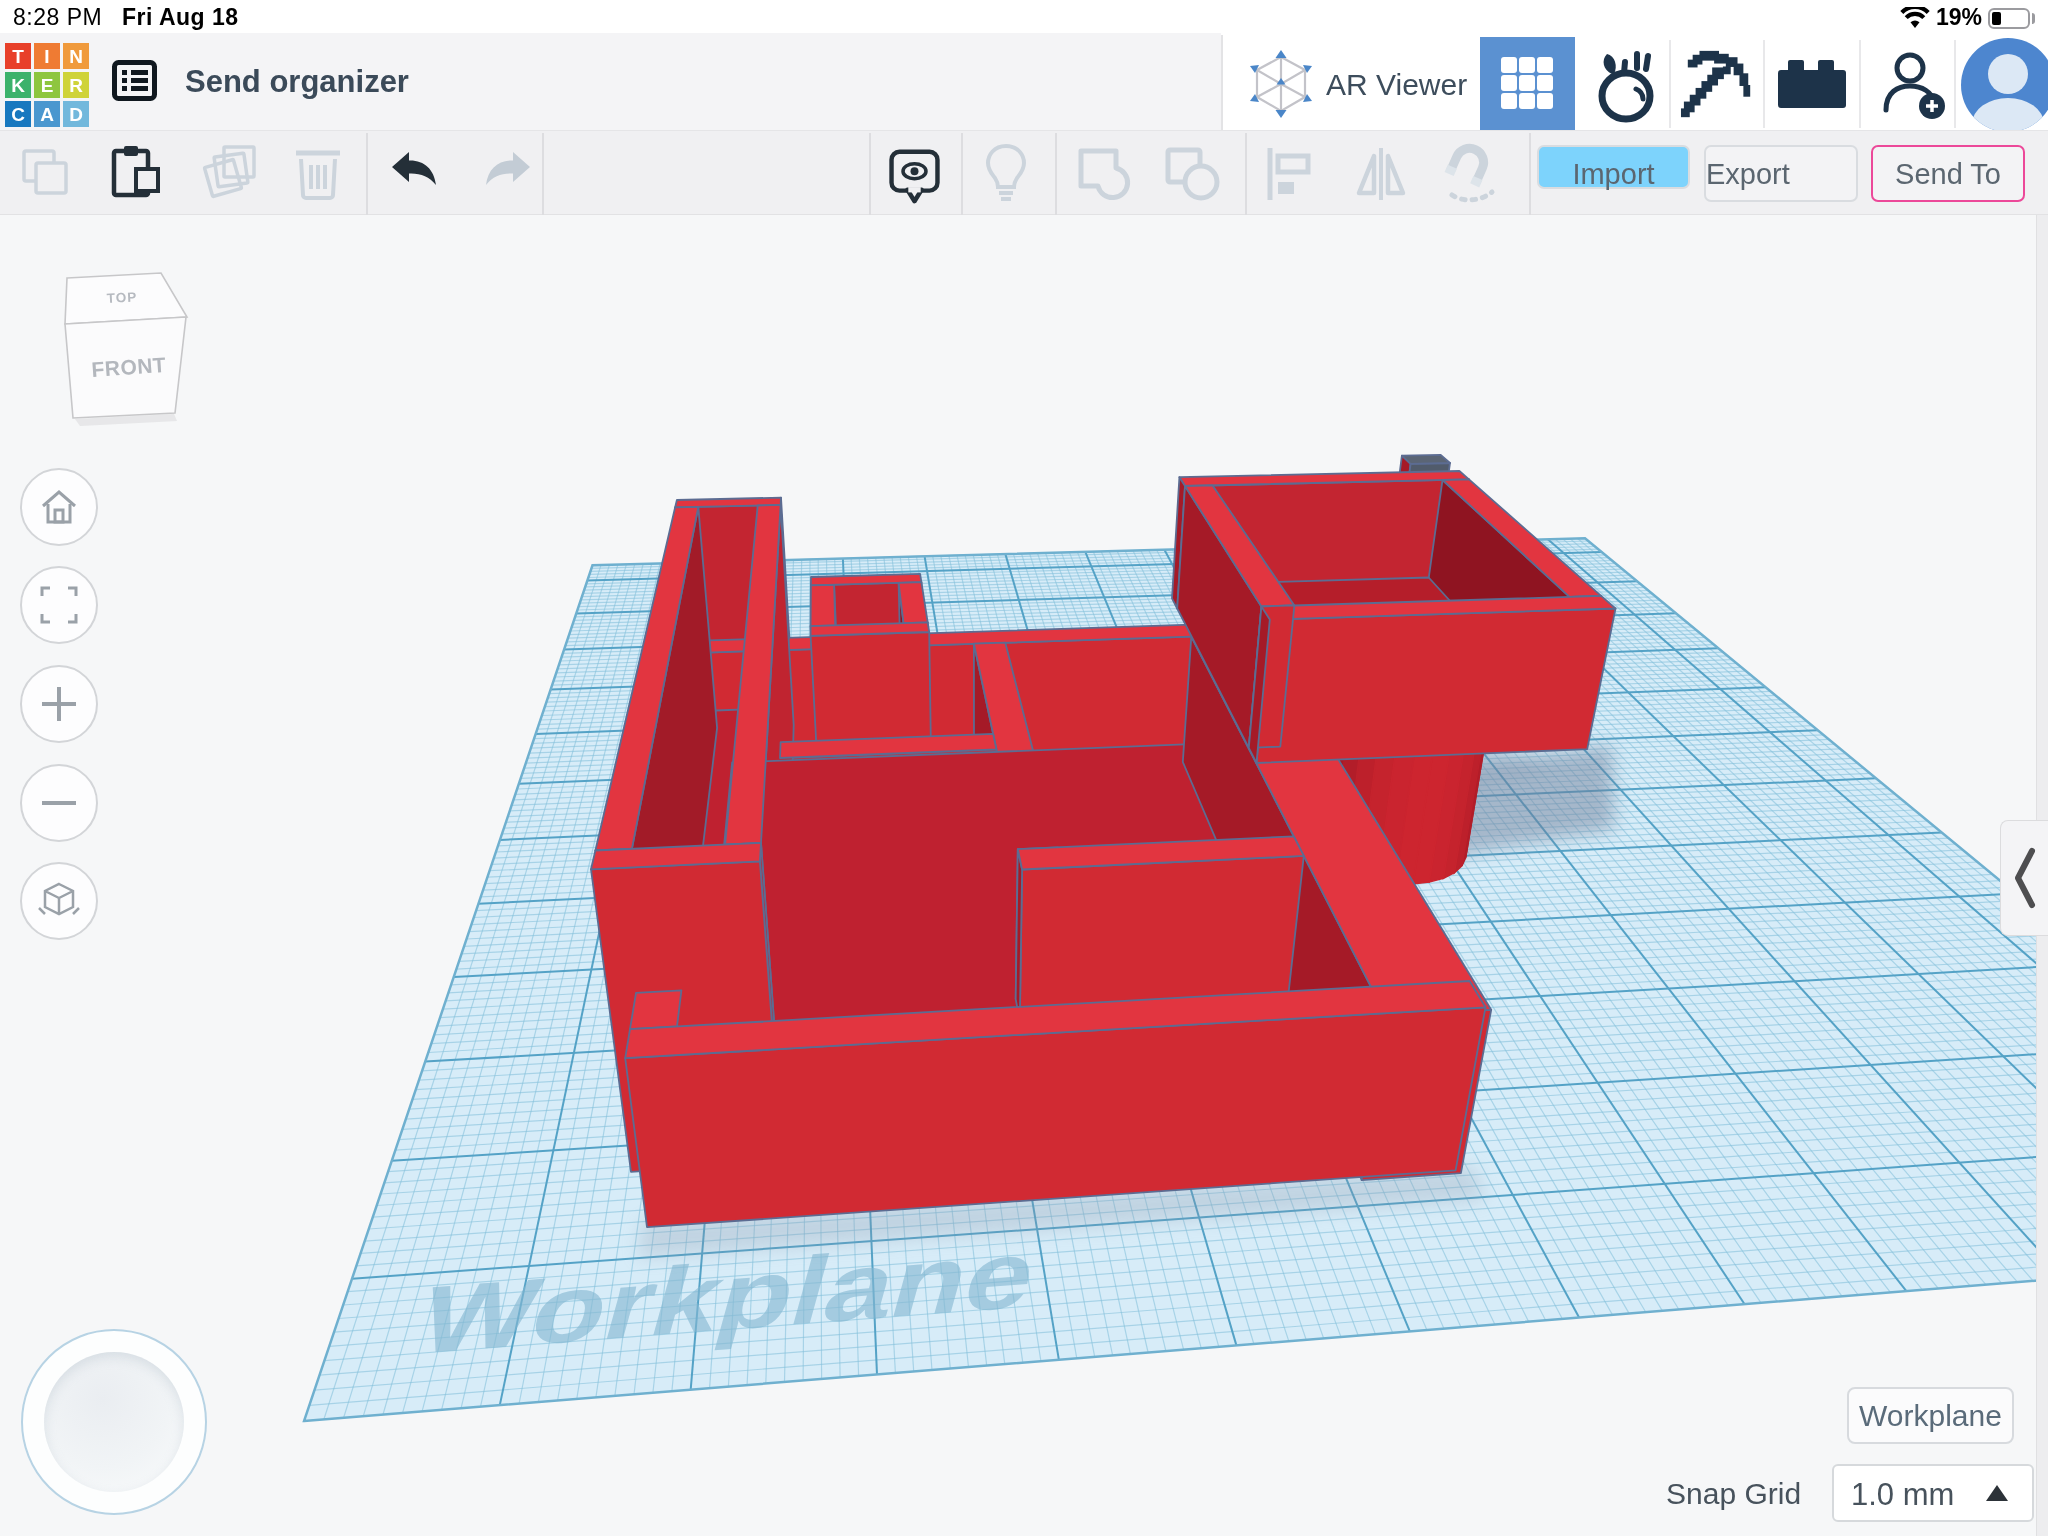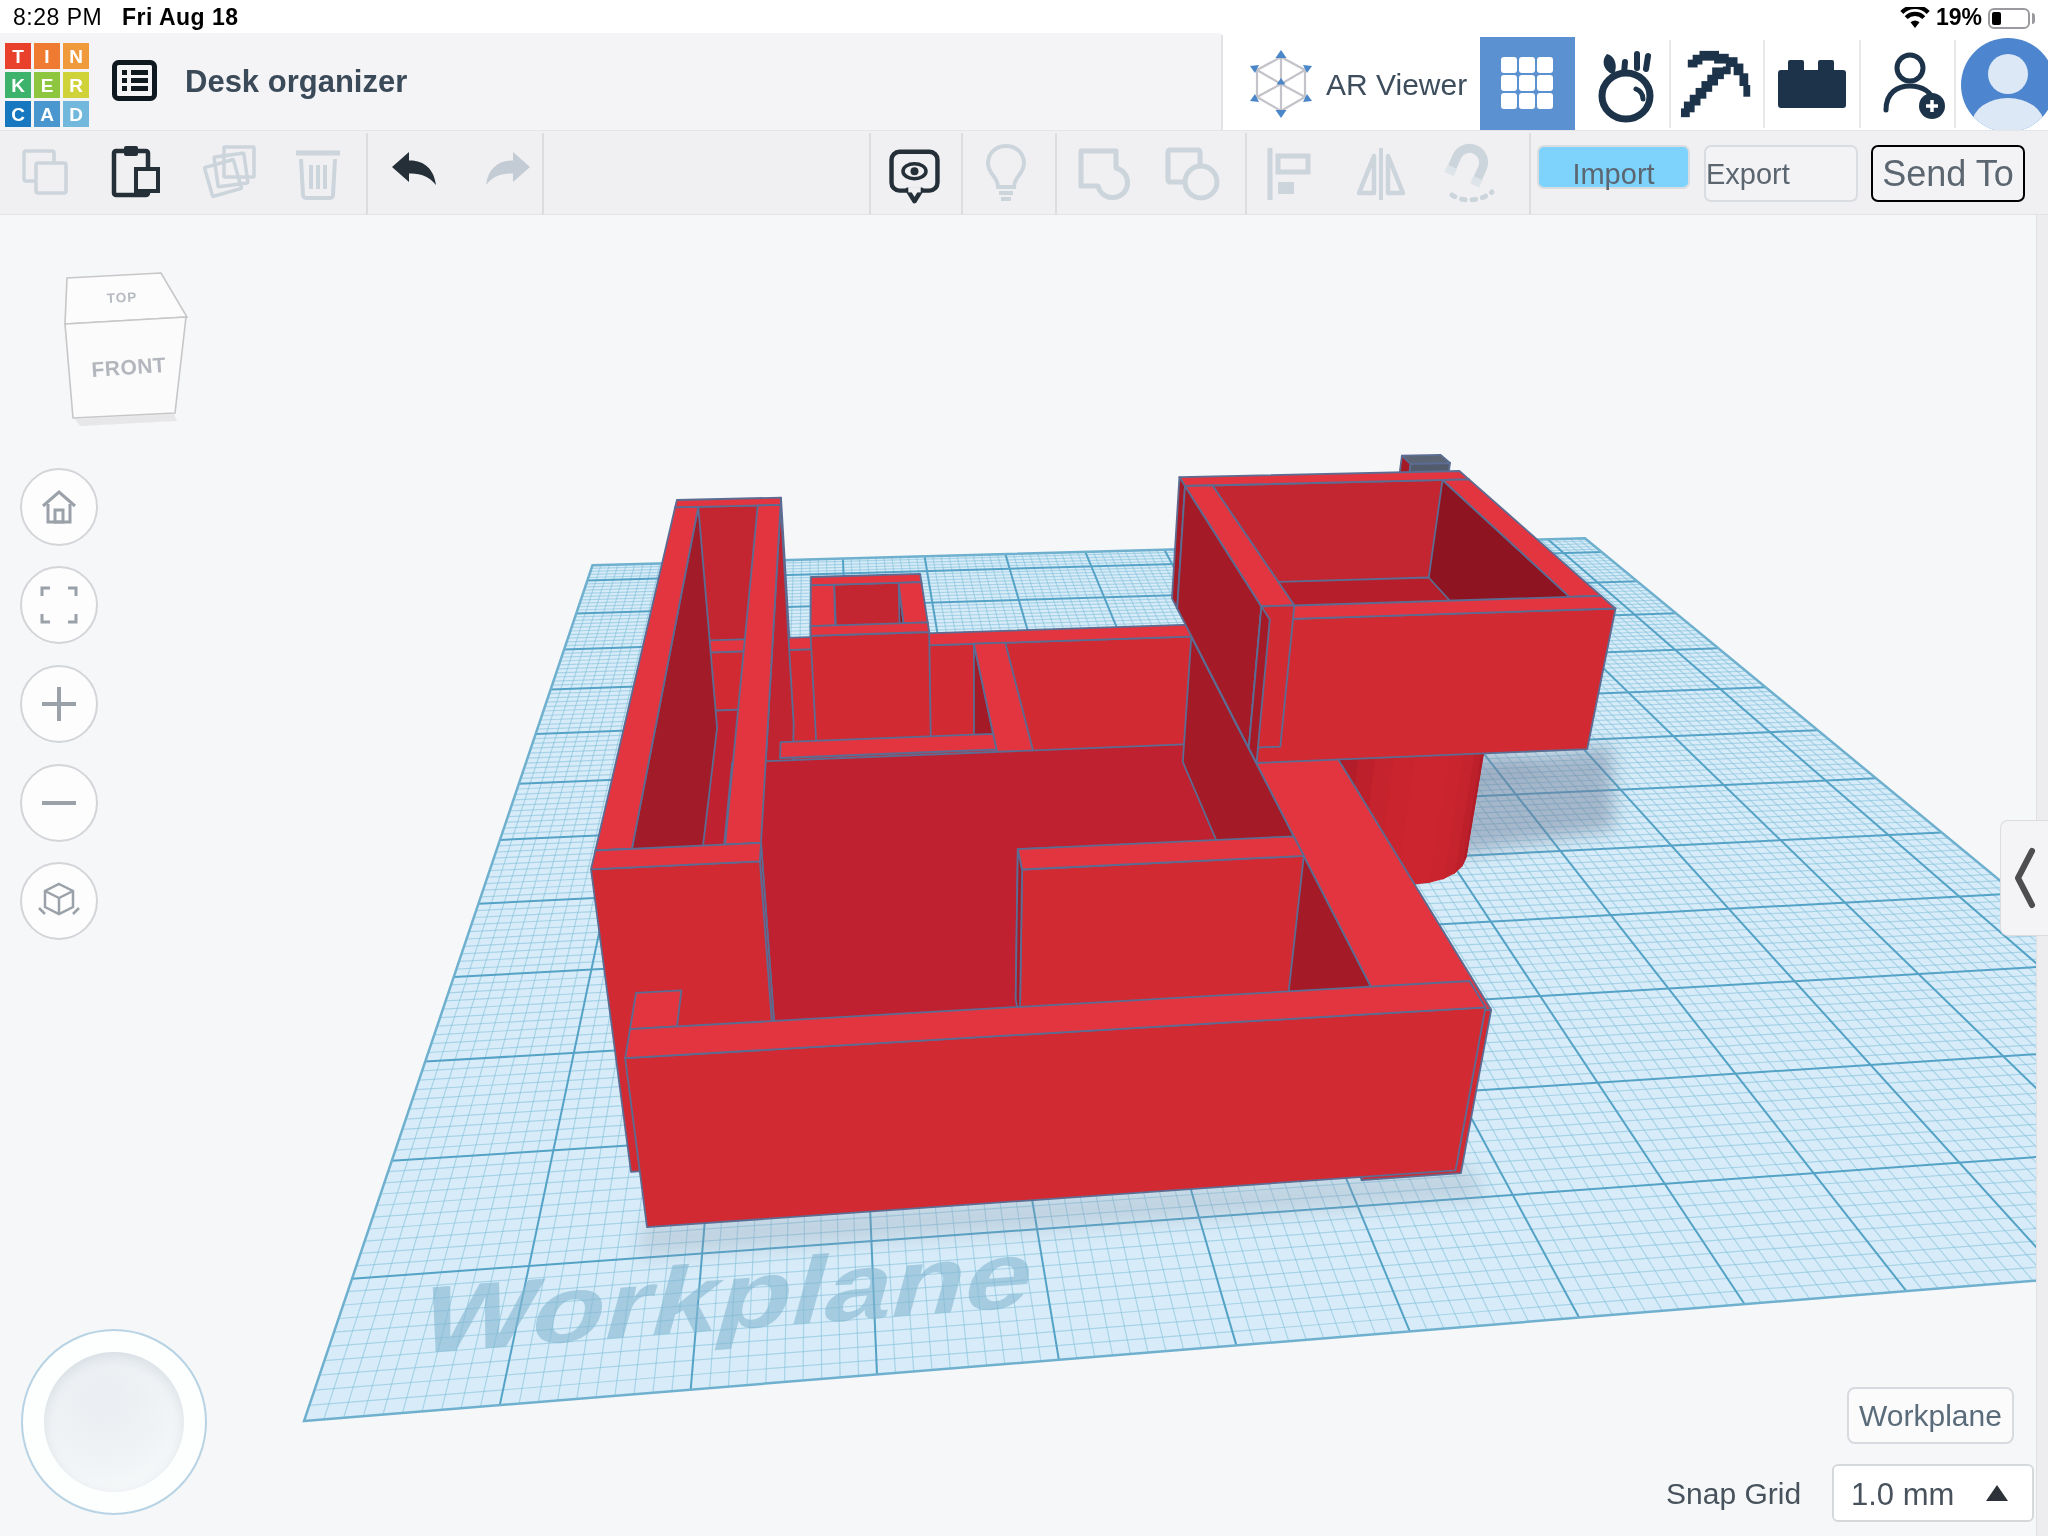--- a/index.html
+++ b/index.html
@@ -380,21 +380,21 @@
 
 <svg class="abs" style="left:112px;top:60px" width="45" height="41" viewBox="0 0 45 41">
  <rect x="2.5" y="2.5" width="40" height="36" rx="4" fill="none" stroke="#10181f" stroke-width="5"></rect>
  <rect x="10" y="10" width="5" height="5" fill="#10181f"></rect>
     <rect x="19" y="10" width="17" height="5" fill="#10181f"></rect>
  <rect x="10" y="18" width="5" height="5" fill="#10181f"></rect>
     <rect x="19" y="18" width="17" height="5" fill="#10181f"></rect>
  <rect x="10" y="26" width="5" height="5" fill="#10181f"></rect>
     <rect x="19" y="26" width="17" height="5" fill="#10181f"></rect>
 </svg>
-<div class="abs" style="left:185px;top:64px;font-size:31px;font-weight:bold;color:#3b4a59">Desk organizer</div>
+<div class="abs" style="left:185px;top:64px;font-size:31px;font-weight:bold;color:#3b4a59">Send organizer</div>
 
 <svg class="abs" style="left:1248px;top:50px" width="66" height="68" viewBox="0 0 66 68">
  <g stroke="#c3c3c9" stroke-width="2.2" fill="none">
   <path d="M33 7 L57 20 L57 47 L33 61 L9 47 L9 20 Z"></path>
   <path d="M33 7 L33 34 M33 34 L57 47 M33 34 L9 47 M9 20 L33 34 L57 20 M33 61 L33 34"></path>
  </g>
  <g fill="#4a86c8">
   <path d="M33 0 l5.5 8 h-11 Z"></path>
       <path d="M33 68 l5.5 -8 h-11 Z"></path>
   <path d="M2 16 l9 -1 -4 8 Z"></path>
@@ -561,21 +561,21 @@
  <g transform="rotate(24 30 26)">
   <path d="M16 38 L16 22 A14 14 0 0 1 44 22 L44 38" fill="none" stroke="#ccd4dc" stroke-width="9"></path>
   <rect x="11" y="33" width="10" height="8" fill="#dde4ea"></rect>
       <rect x="39" y="33" width="10" height="8" fill="#dde4ea"></rect>
  </g>
  <path d="M14 55 C24 62 42 62 54 52" fill="none" stroke="#ccd4dc" stroke-width="5" stroke-dasharray="3.5 7" stroke-linecap="round"></path>
 </svg>
 
 <div class="abs" style="left:1537px;top:145px;width:153px;height:44px;background:#7dd3fc;border:2px solid #d9dce0;border-radius:7px;text-align:center;line-height:54px;font-size:29px;color:#5b6670">Import</div>
 <div class="abs" style="left:1704px;top:145px;width:154px;height:57px;background:#f3f3f5;border:2px solid #d9dce0;border-radius:7px;text-align:left;line-height:54px;font-size:29px;color:#5b6670">Export</div>
-<div class="abs" style="left:1871px;top:145px;width:154px;height:57px;background:#f3f3f5;border:2px solid #000000;border-radius:7px;text-align:center;line-height:54px;font-size:36px;color:#5b6670">Send To</div>
+<div class="abs" style="left:1871px;top:145px;width:154px;height:57px;background:#f3f3f5;border:2px solid #ec4899;border-radius:7px;text-align:center;line-height:54px;font-size:29px;color:#5b6670">Send To</div>
 
 <svg class="abs" style="left:55px;top:262px" width="150" height="175" viewBox="0 0 150 175">
  <polygon points="20,157 119,152 122,159 25,164" fill="#d7d7d9" opacity="0.5"></polygon>
  <polygon points="12,16 106,11 132,55 10,62" fill="#fcfcfd" stroke="#c7c7c9" stroke-width="1.6"></polygon>
  <polygon points="10,62 131,55 120,151 18,156" fill="#fbfbfc" stroke="#c7c7c9" stroke-width="1.6"></polygon>
  <text x="52" y="41" font-size="13.5" font-weight="bold" fill="#b6bac0" transform="rotate(-3 52 41)" letter-spacing="1">TOP</text>
  <text x="37" y="115" font-size="21" font-weight="bold" fill="#b3b7bd" transform="rotate(-4 37 115)" letter-spacing="0.5">FRONT</text>
 </svg>
 
 <div class="abs" style="left:20px;top:468px;width:78px;height:78px;border-radius:50%;background:#fdfdfe;border:2px solid #d3d5d8"></div>

